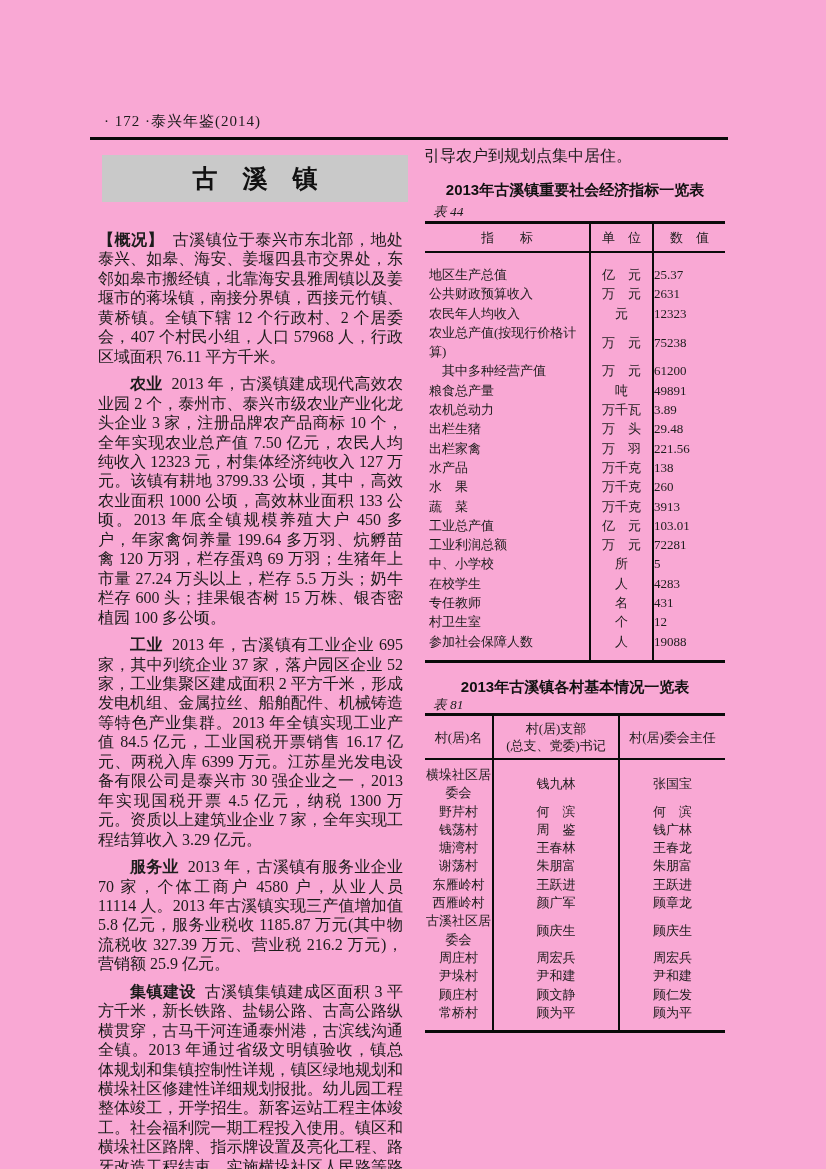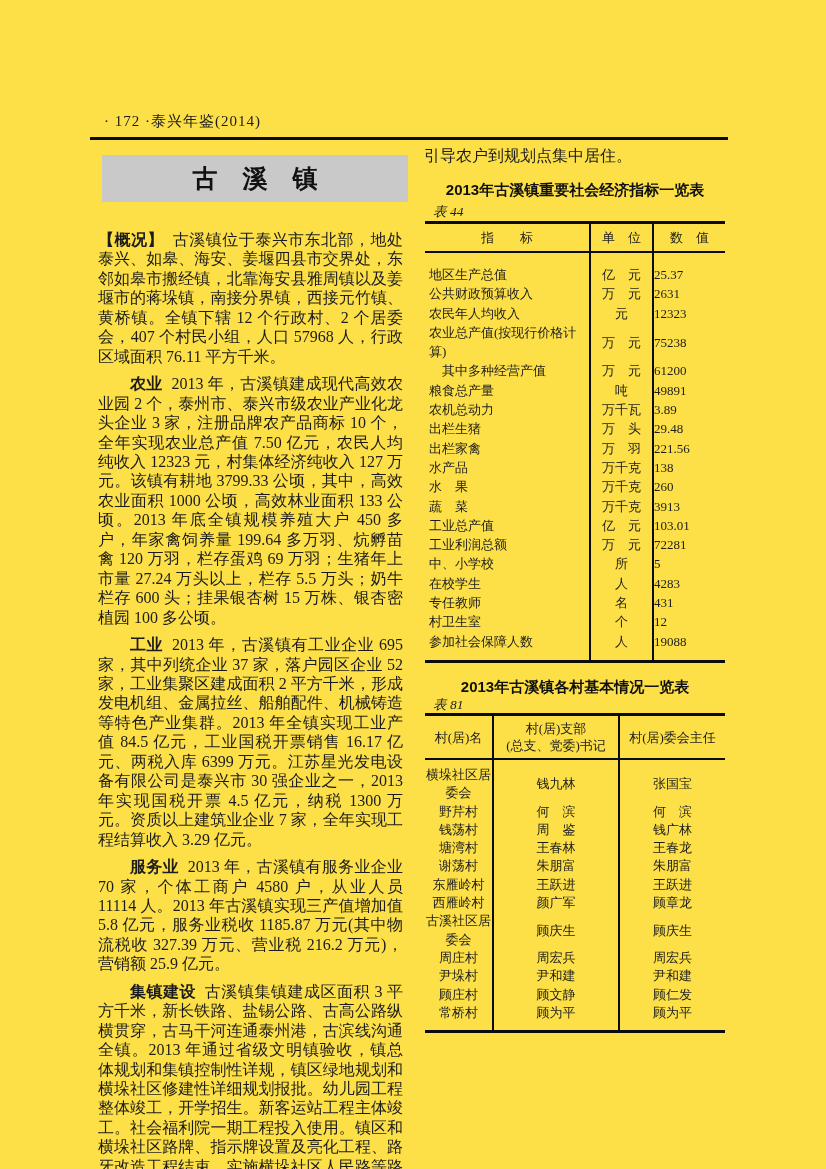--- a/index.html
+++ b/index.html
@@ -1,17 +1,17 @@
 <!DOCTYPE html>
 <html><head>
 <meta charset="utf-8">
 <style>
   html,body { margin:0; padding:0; background:#ffffff; }
   .page {
-    position:relative; width:826px; height:1169px; background:#fde047;
+    position:relative; width:826px; height:1169px; background:#f9a8d4;
     font-family:"Liberation Serif","DejaVu Serif",serif; color:#1c1c1c;
     overflow:hidden;
   }
   .running-head {
     position:absolute; left:104px; top:112px;
     font-size:15px; letter-spacing:1px; white-space:nowrap;
   }
   .head-rule {
     position:absolute; left:90px; top:137px; width:638px; height:3px;
     background:#0b0b0b;

